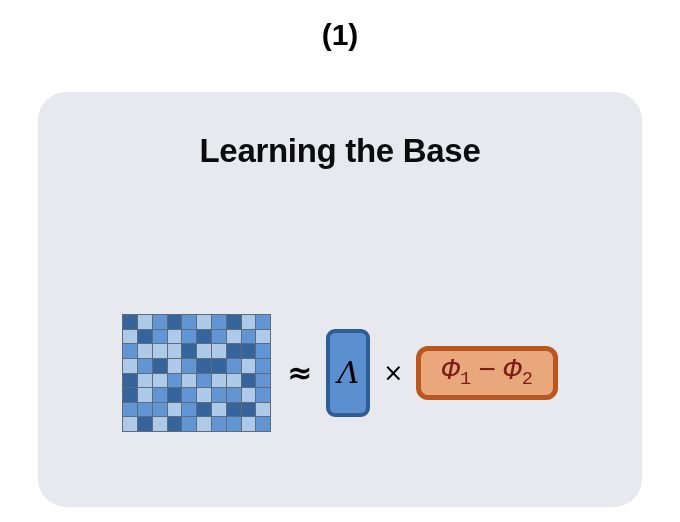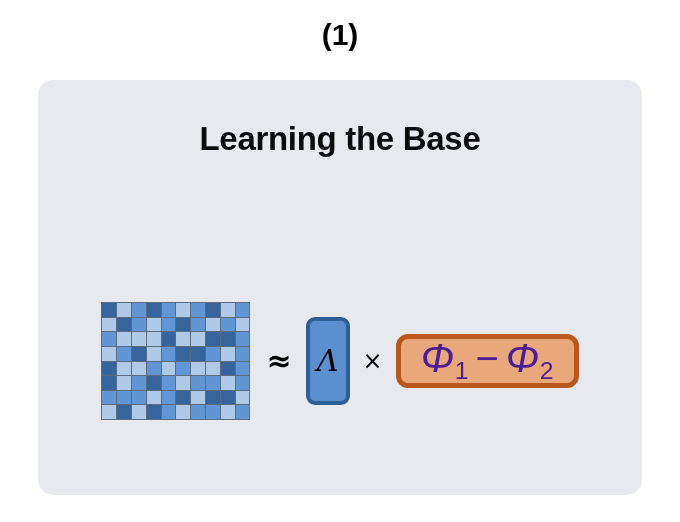--- a/index.html
+++ b/index.html
@@ -32,25 +32,25 @@
     font-weight: 700;
     color: #000000;
     letter-spacing: 0px;
     line-height: 1;
   }
 
   
   .panel {
     position: absolute;
     left: 38px;
-    top: 80px;
+    top: 92px;
     width: 604px;
     height: 415px;
     background: #E8E9EE;
-    border-radius: 15px;
+    border-radius: 28px;
   }
 
   
   .panel-heading {
     position: absolute;
     left: 0;
     top: 37px;
     width: 604px;
     text-align: center;
     font-size: 33px;
@@ -137,24 +137,24 @@
     background: #E8A87C;
     border: 5px solid #B9571F;
     border-radius: 12px;
     box-sizing: border-box;
     display: flex;
     align-items: center;
     justify-content: center;
     flex: 0 0 auto;
   }
   .phi-expr {
-    font-family: Liberation Sans, sans-serif;
+    font-family: Liberation Mono, monospace;
     font-style: italic;
-    font-size: 40px;
-    color: #4c1d95;
+    font-size: 30px;
+    color: #7f1d1d;
     line-height: 1;
     white-space: nowrap;
   }
   .phi-expr sub {
     font-size: 0.62em;
     font-style: normal;
     vertical-align: -0.28em;
     margin-left: 0.5px;
   }
   .phi-expr .op {

